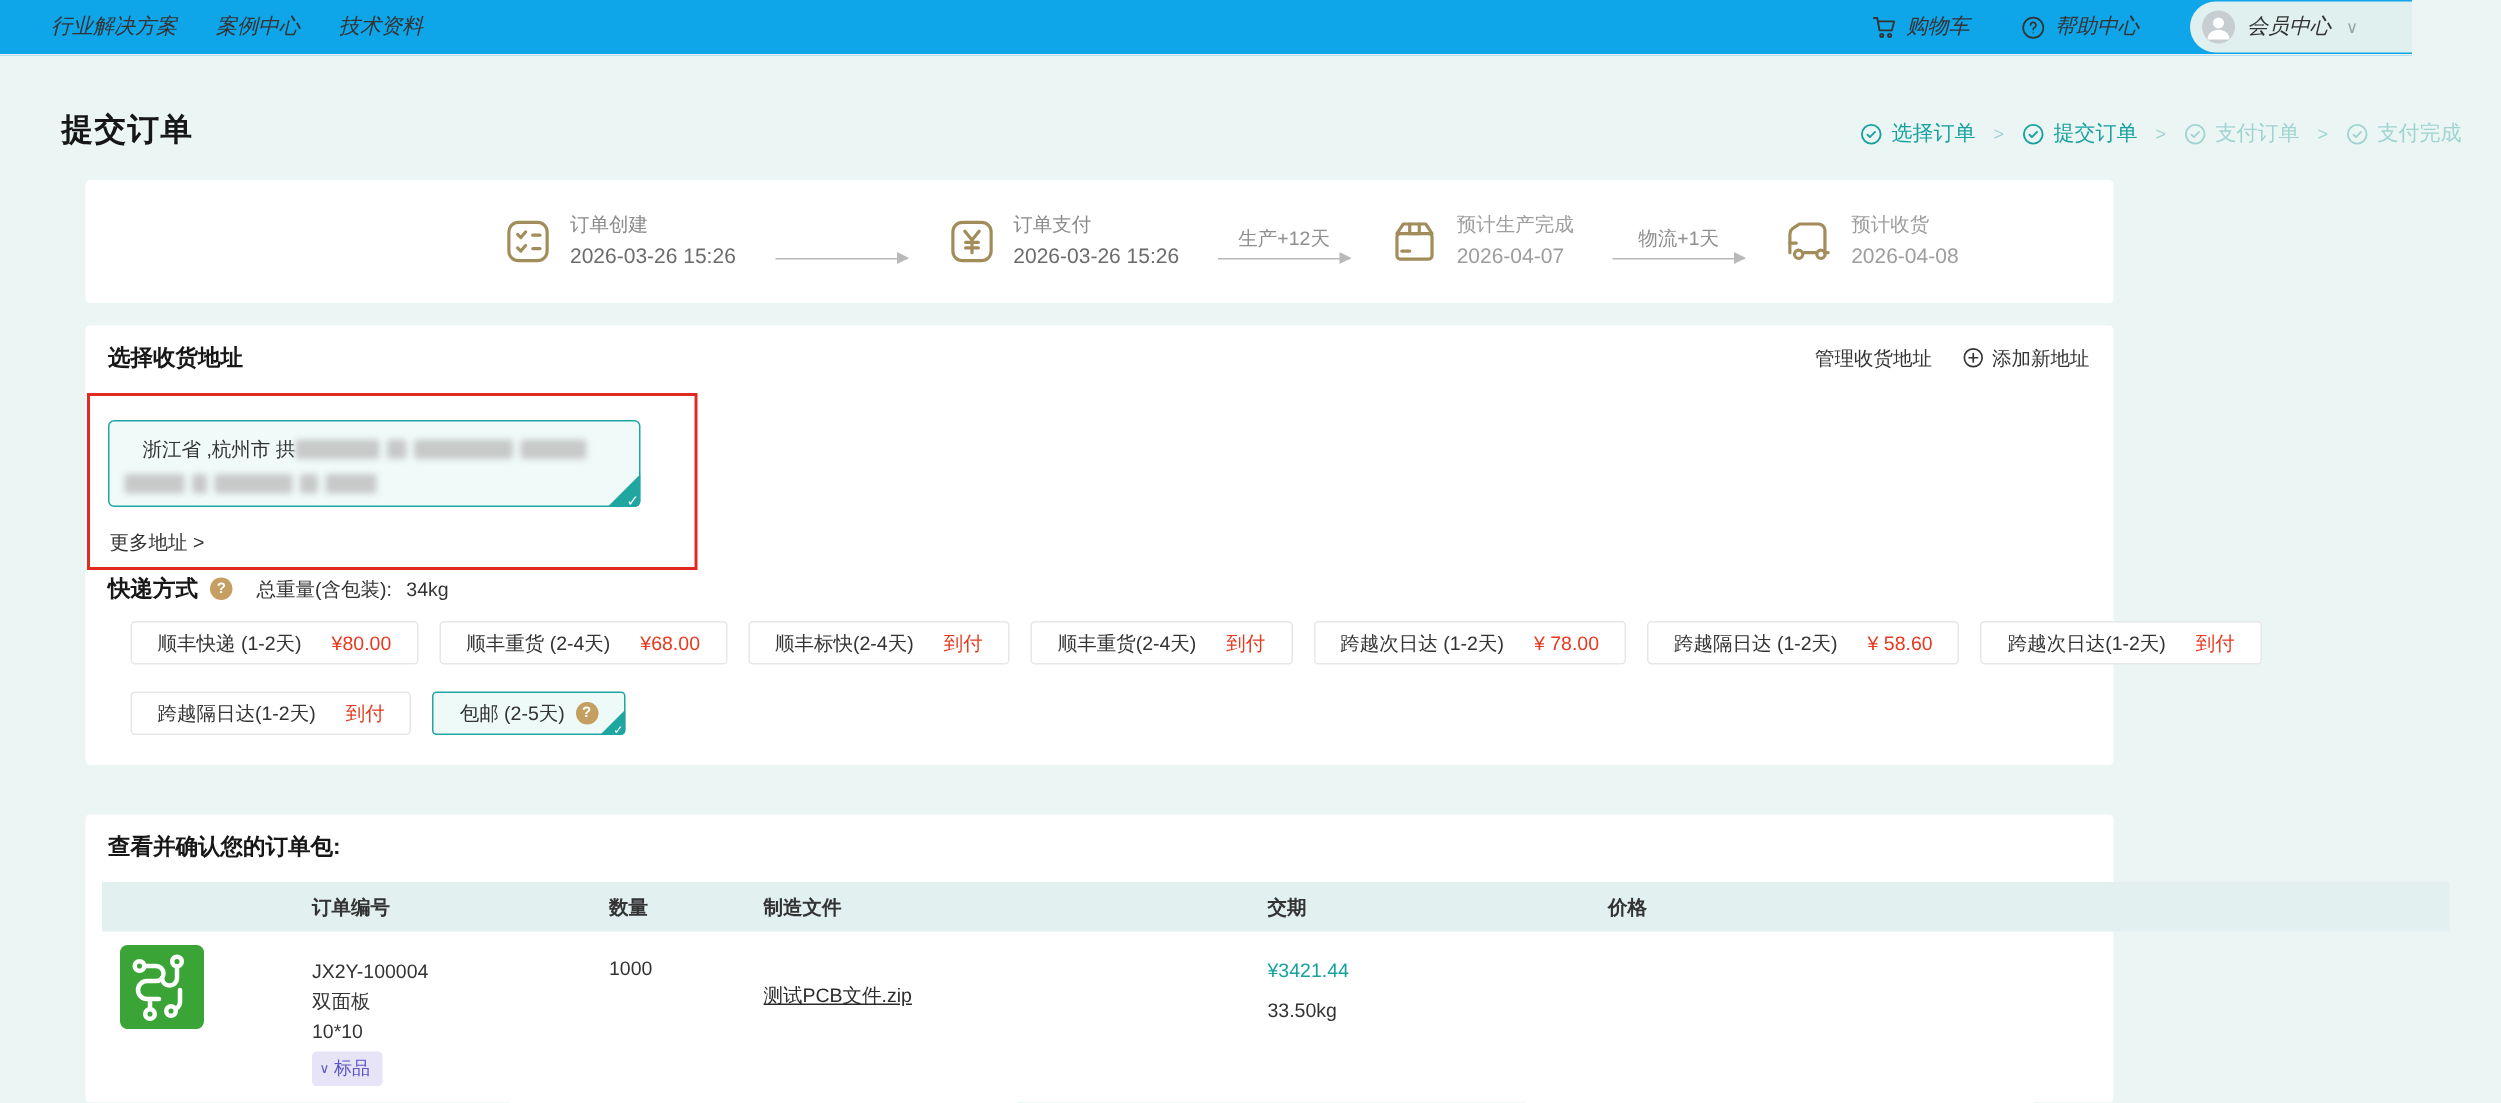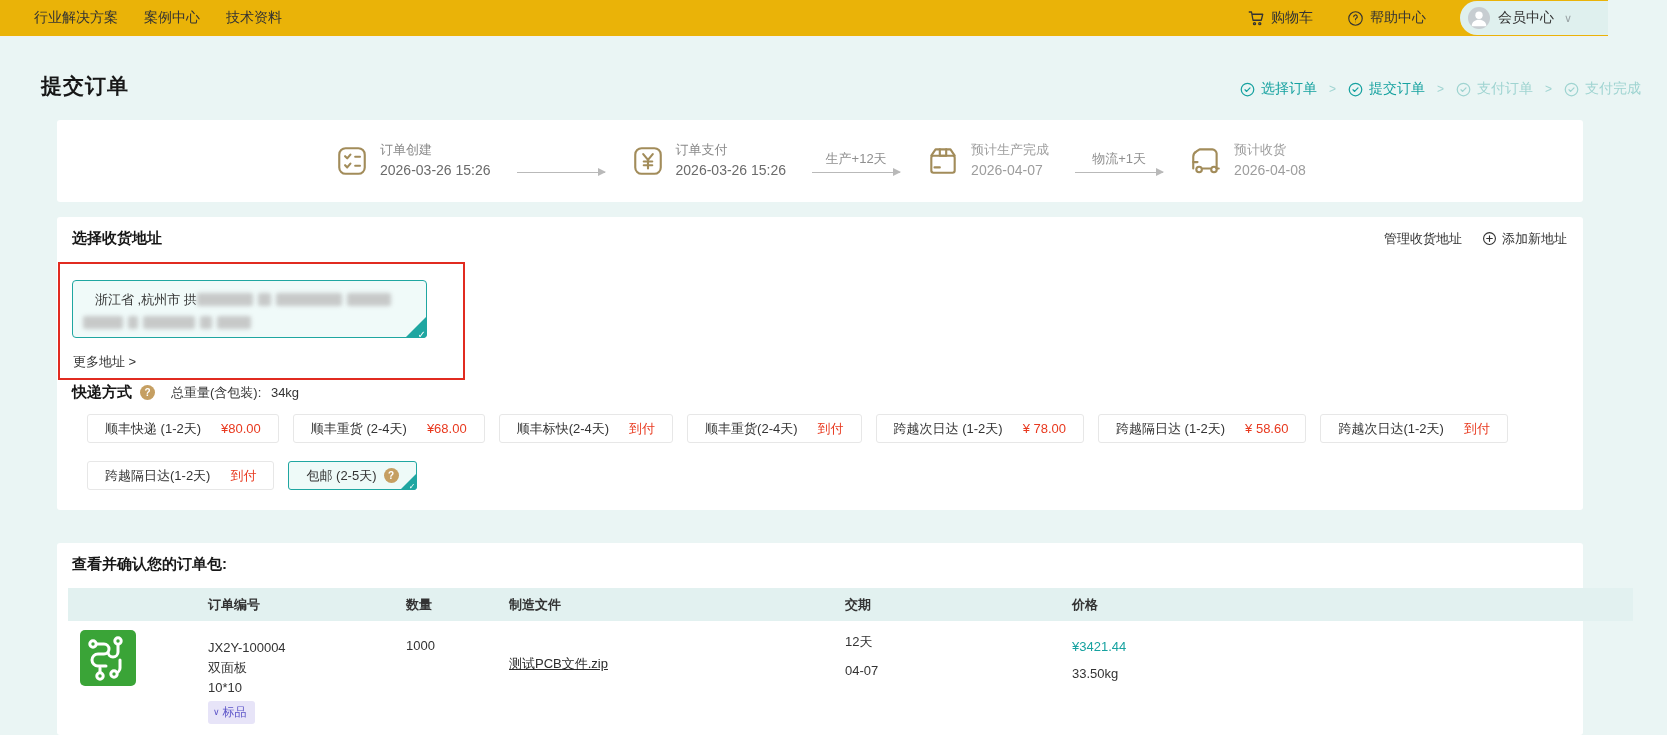--- a/index.html
+++ b/index.html
@@ -2,39 +2,39 @@
 <html><head>
 <meta charset="utf-8">
 <style>
   * { margin:0; padding:0; box-sizing:border-box; }
   html,body { width:1667px; height:735px; }
   body {
     font-family:"Liberation Sans","DejaVu Sans",sans-serif;
     background:#eaf5f4; color:#333; position:relative; overflow:hidden; font-size:13px;
   }
   
-  .topbar { position:absolute; top:0; left:0; width:1608px; height:37px; background:#eab308;
-            border-bottom:1px solid #f1f1f1; display:flex; align-items:center; }
+  .topbar { position:absolute; top:0; left:0; width:1608px; height:37px; background:#0ea5e9;
+            border-bottom:1px solid #f1f1f1; display:flex; align-items:center;font-style:italic; }
   .nav-links { display:flex; gap:26px; margin-left:34px; font-size:14px; color:#333; }
   .nav-links span { cursor:pointer; }
   .topbar-right { margin-left:auto; display:flex; align-items:center; }
   .tb-item { display:flex; align-items:center; gap:6px; font-size:14px; color:#333; margin-right:34px; cursor:pointer; }
   .member-pill { display:flex; align-items:center; gap:8px; background:#dff0ee; height:34px;
                  border-radius:17px 0 0 17px; padding:0 36px 0 8px; font-size:14px; cursor:pointer; }
   .avatar { width:22px; height:22px; border-radius:50%; background:#c7cdd1; display:flex; align-items:center; justify-content:center; overflow:hidden; }
   .chev { color:#9aa3a5; font-size:11px; margin-left:2px; }
   
   .page-title { position:absolute; left:41px; top:72px; font-size:21px; font-weight:bold; color:#171717; letter-spacing:1px; }
   .steps { position:absolute; right:26px; top:80px; display:flex; align-items:center; gap:12px; font-size:14px; }
   .step { display:flex; align-items:center; gap:6px; cursor:pointer; }
   .step.done { color:#17a2a0; }
   .step.todo { color:#9fd4d1; }
   .step-sep { color:#9fd4d1; font-size:12px; }
   
-  .card { position:absolute; left:57px; width:1526px; background:#fff; border-radius:3px; }
+  .card { position:absolute; left:57px; width:1352px; background:#fff; border-radius:3px; }
   .card-timeline { top:120px; height:82px; display:flex; align-items:center; padding-left:278px; }
   .tl-node { display:flex; align-items:center; gap:11px; }
   .tl-icon { width:34px; height:34px; color:#a28c5a; flex:0 0 auto; }
   .tl-texts { line-height:1.45; }
   .tl-label { font-size:13px; color:#8a8a8a; }
   .tl-value { font-size:14px; color:#6b6b6b; }
   .tl-node.future .tl-label, .tl-node.future .tl-value { color:#9d9d9d; }
   .tl-arrow { width:88px; margin:0 26px; display:flex; flex-direction:column; }
   .tl-arrow-label { font-size:13px; color:#8f8f8f; text-align:center; height:19px; }
   .tl-line { position:relative; height:1px; background:#b9b9b9; margin-top:3px; }
@@ -374,22 +374,18 @@
       <div>10*10</div>
       <span class="badge">
         <span class="bchev">∨</span>
         <span>标品</span>
       </span>
     </span>
     <span class="row-qty">1000</span>
     <span class="row-file">
       <a class="file-link">测试PCB文件.zip</a>
     </span>
-    <span class="row-del">
-      <div>12天</div>
-      <div>04-07</div>
-    </span>
     <span class="row-price">
       <div class="price-teal">¥3421.44</div>
       <div>33.50kg</div>
     </span>
   </div>
 </div>
 
 </body></html>

